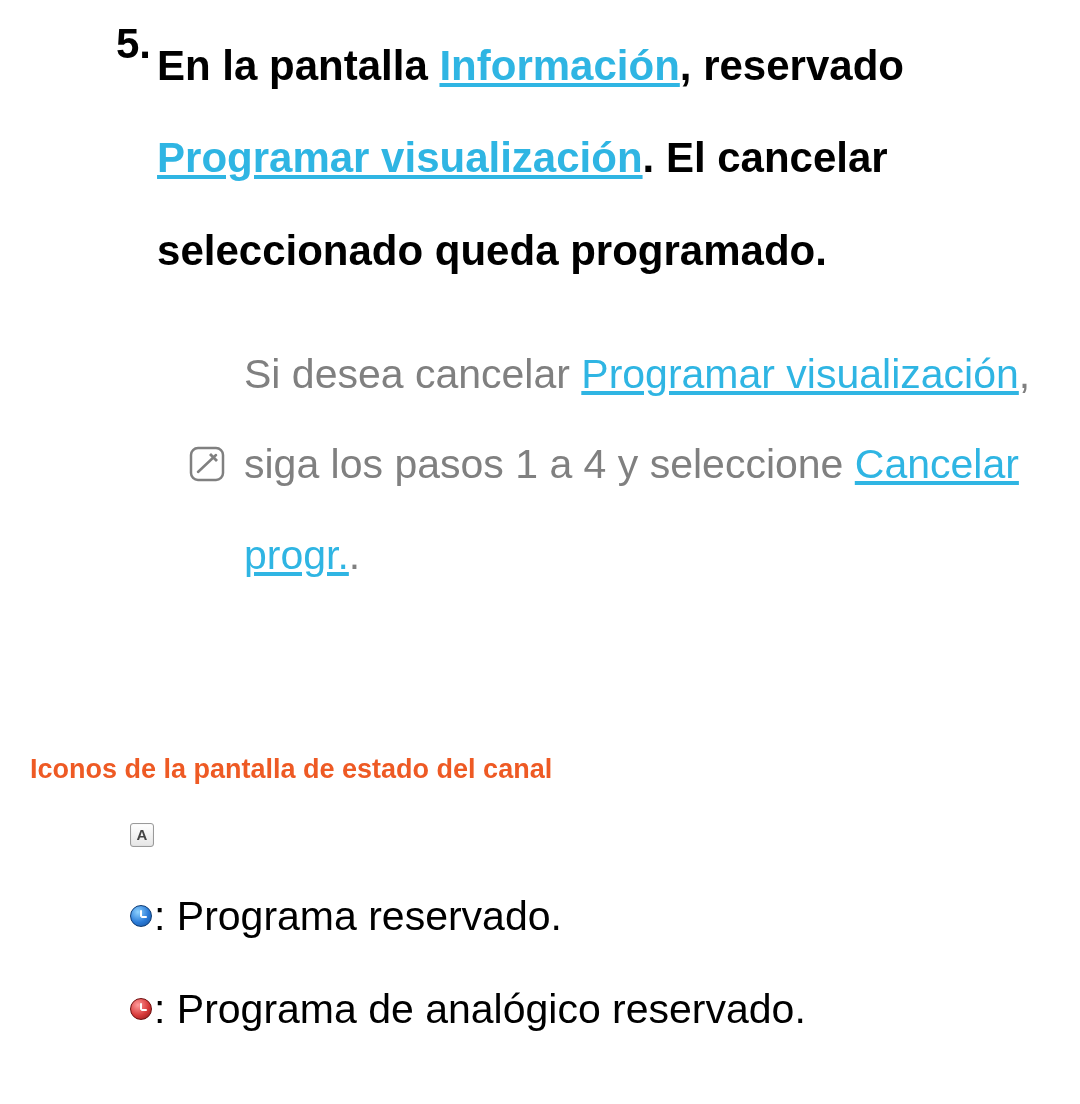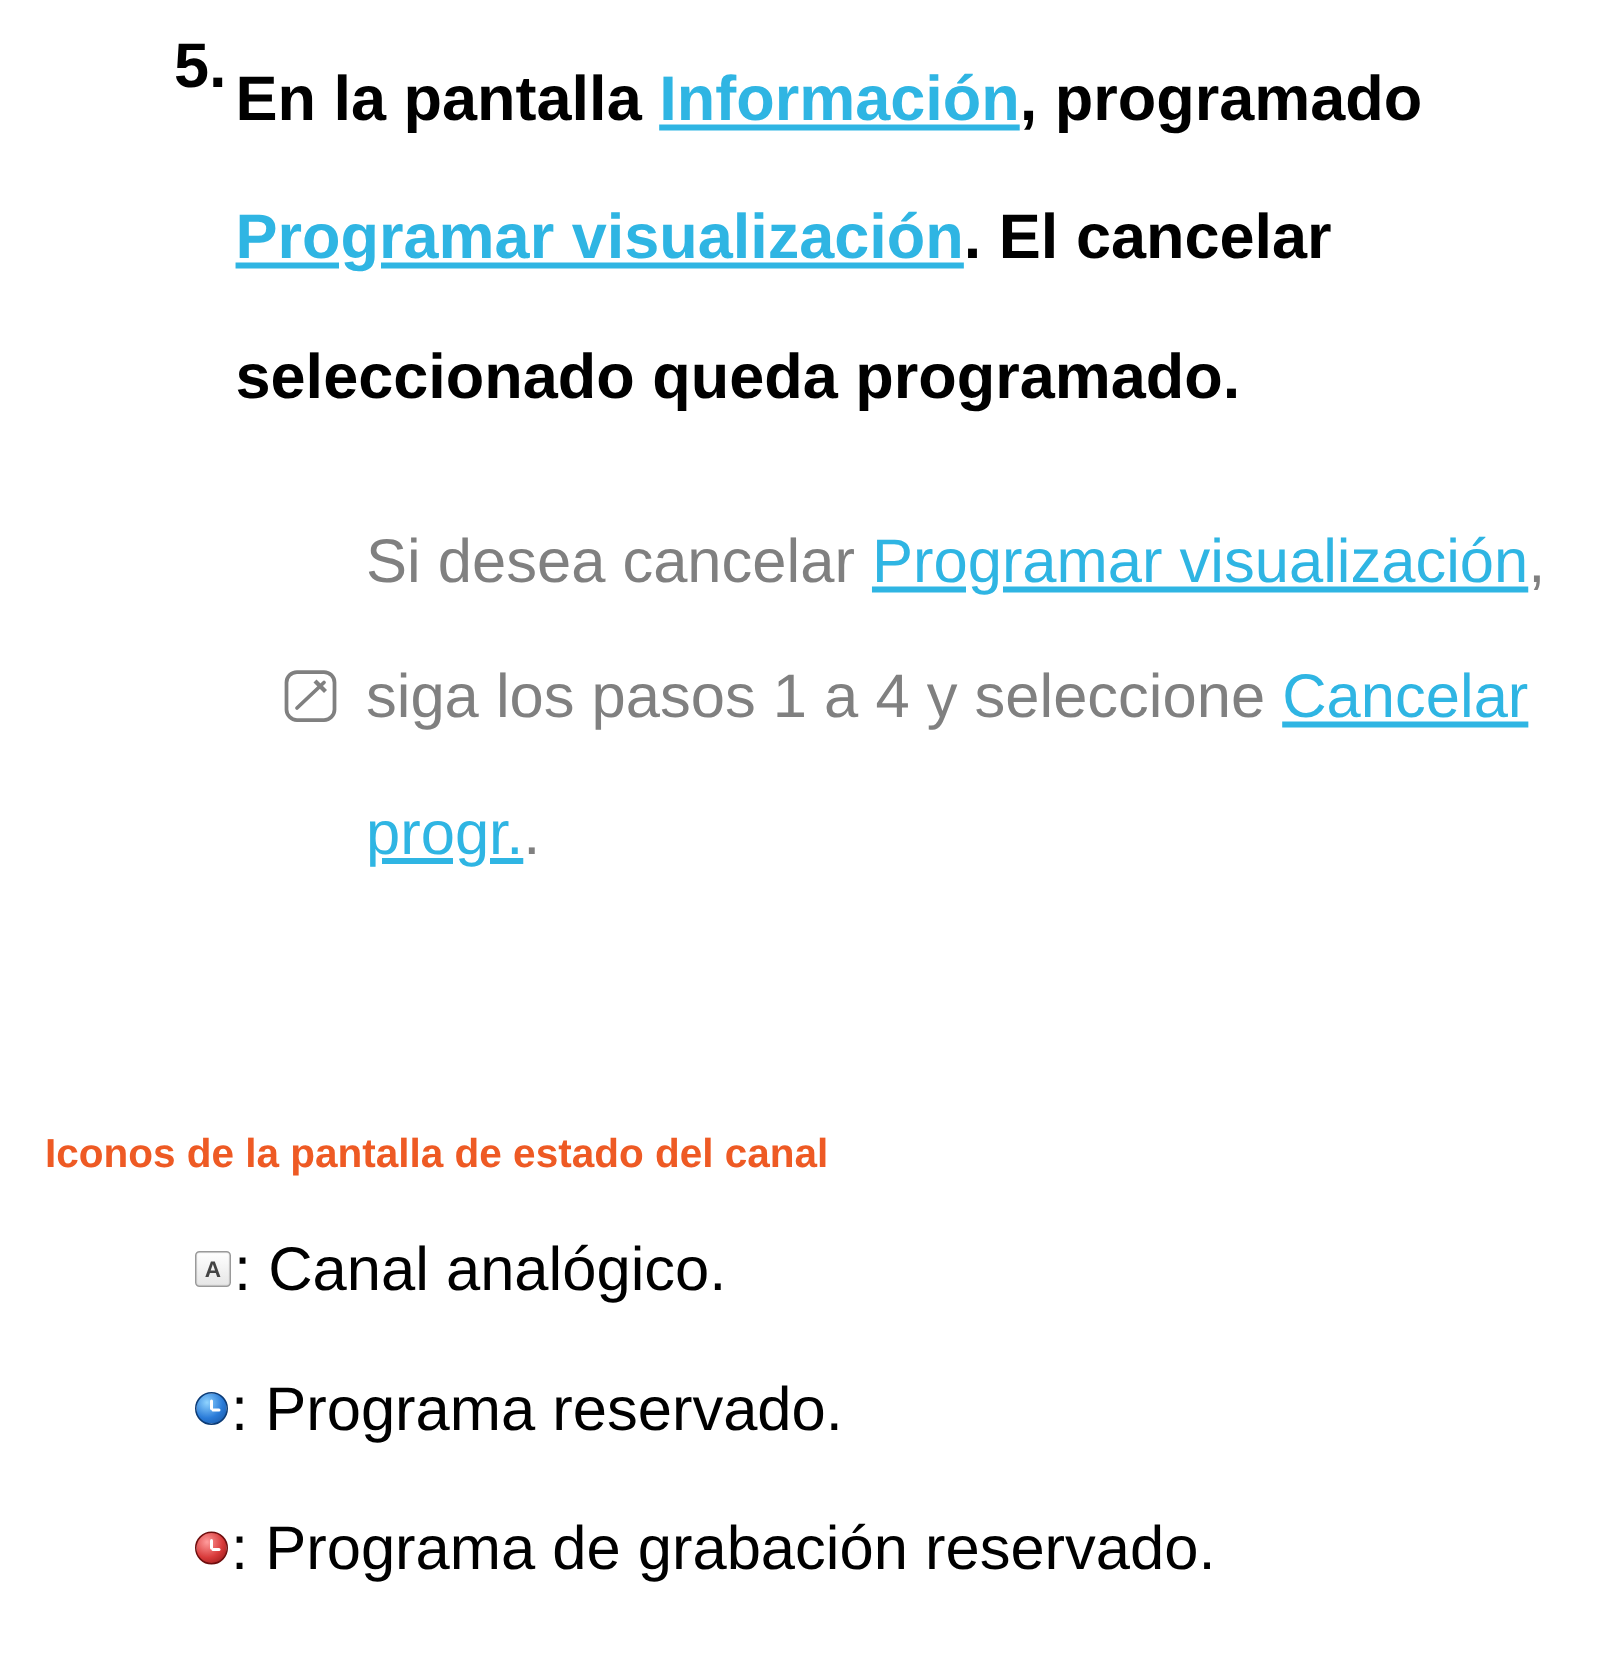--- a/index.html
+++ b/index.html
@@ -131,21 +131,21 @@
   }
 </style>
 </head>
 <body>
 
 <div class="page">
 
   <div class="step">
     <div class="step-number">5.</div>
     <div class="step-body">
-      <span>En la pantalla </span><span class="hl">Información</span><span>, programado </span><span class="hl">Programar visualización</span><span>. El cancelar seleccionado queda programado.</span>
+      <span>En la pantalla </span><span class="hl">Información</span><span>, reservado </span><span class="hl">Programar visualización</span><span>. El cancelar seleccionado queda programado.</span>
     </div>
   </div>
 
   <div class="note">
     <span class="note-icon">
       <svg width="38" height="38" viewBox="0 0 38 38">
         <rect x="3" y="3" width="32" height="32" rx="7" ry="7" fill="none" stroke="#808080" stroke-width="2.5"></rect>
         <path d="M10 27 L28 10" stroke="#808080" stroke-width="2.5" stroke-linecap="round"></path>
         <path d="M23 8 L30 15 L28 17 L21 10 Z" fill="#808080"></path>
       </svg>
@@ -156,32 +156,31 @@
   </div>
 
   <div class="section-title">Iconos de la pantalla de estado del canal</div>
 
   <div class="icon-list">
 
     <div class="icon-row">
       <span class="icon-slot">
         <span class="badge-a">A</span>
       </span>
-      <span class="colon">: Canal analógico.</span>
     </div>
 
     <div class="icon-row">
       <span class="icon-slot">
         <span class="clock clock-blue"></span>
       </span>
       <span class="colon">: Programa reservado.</span>
     </div>
 
     <div class="icon-row">
       <span class="icon-slot">
         <span class="clock clock-red"></span>
       </span>
-      <span class="colon">: Programa de grabación reservado.</span>
+      <span class="colon">: Programa de analógico reservado.</span>
     </div>
 
   </div>
 
 </div>
 
 </body></html>

